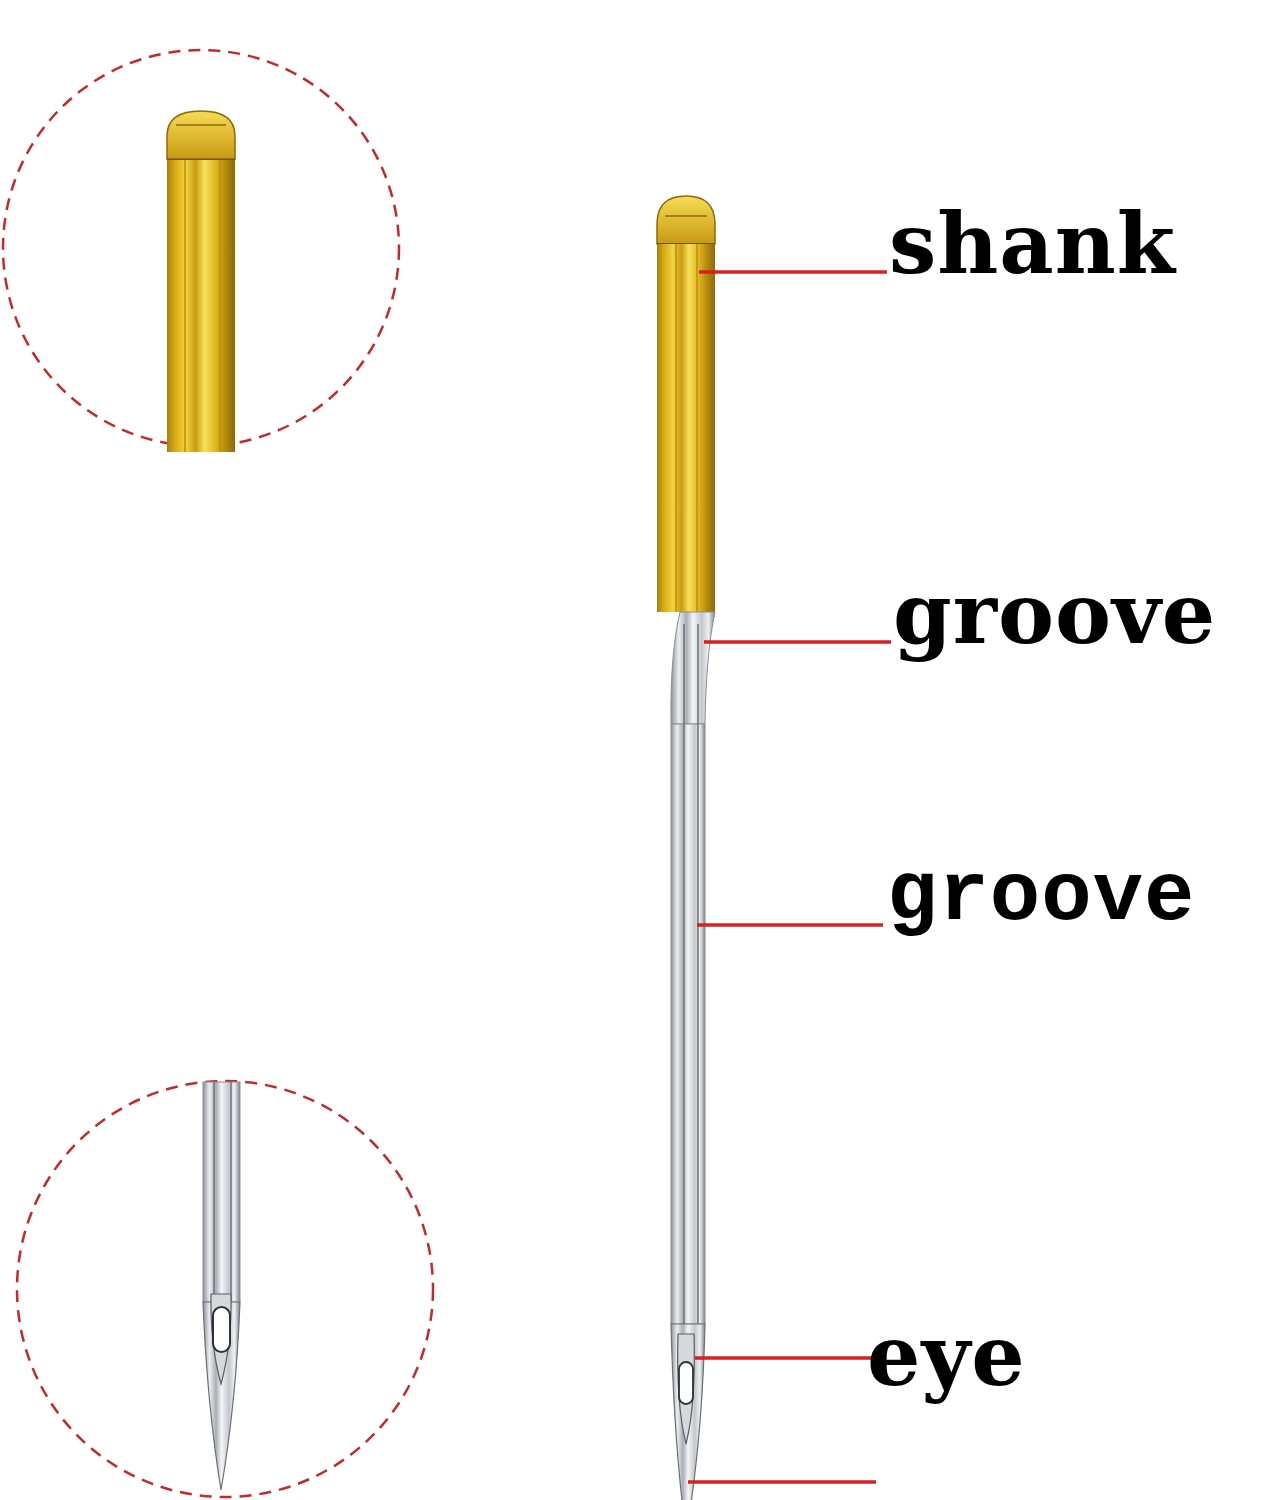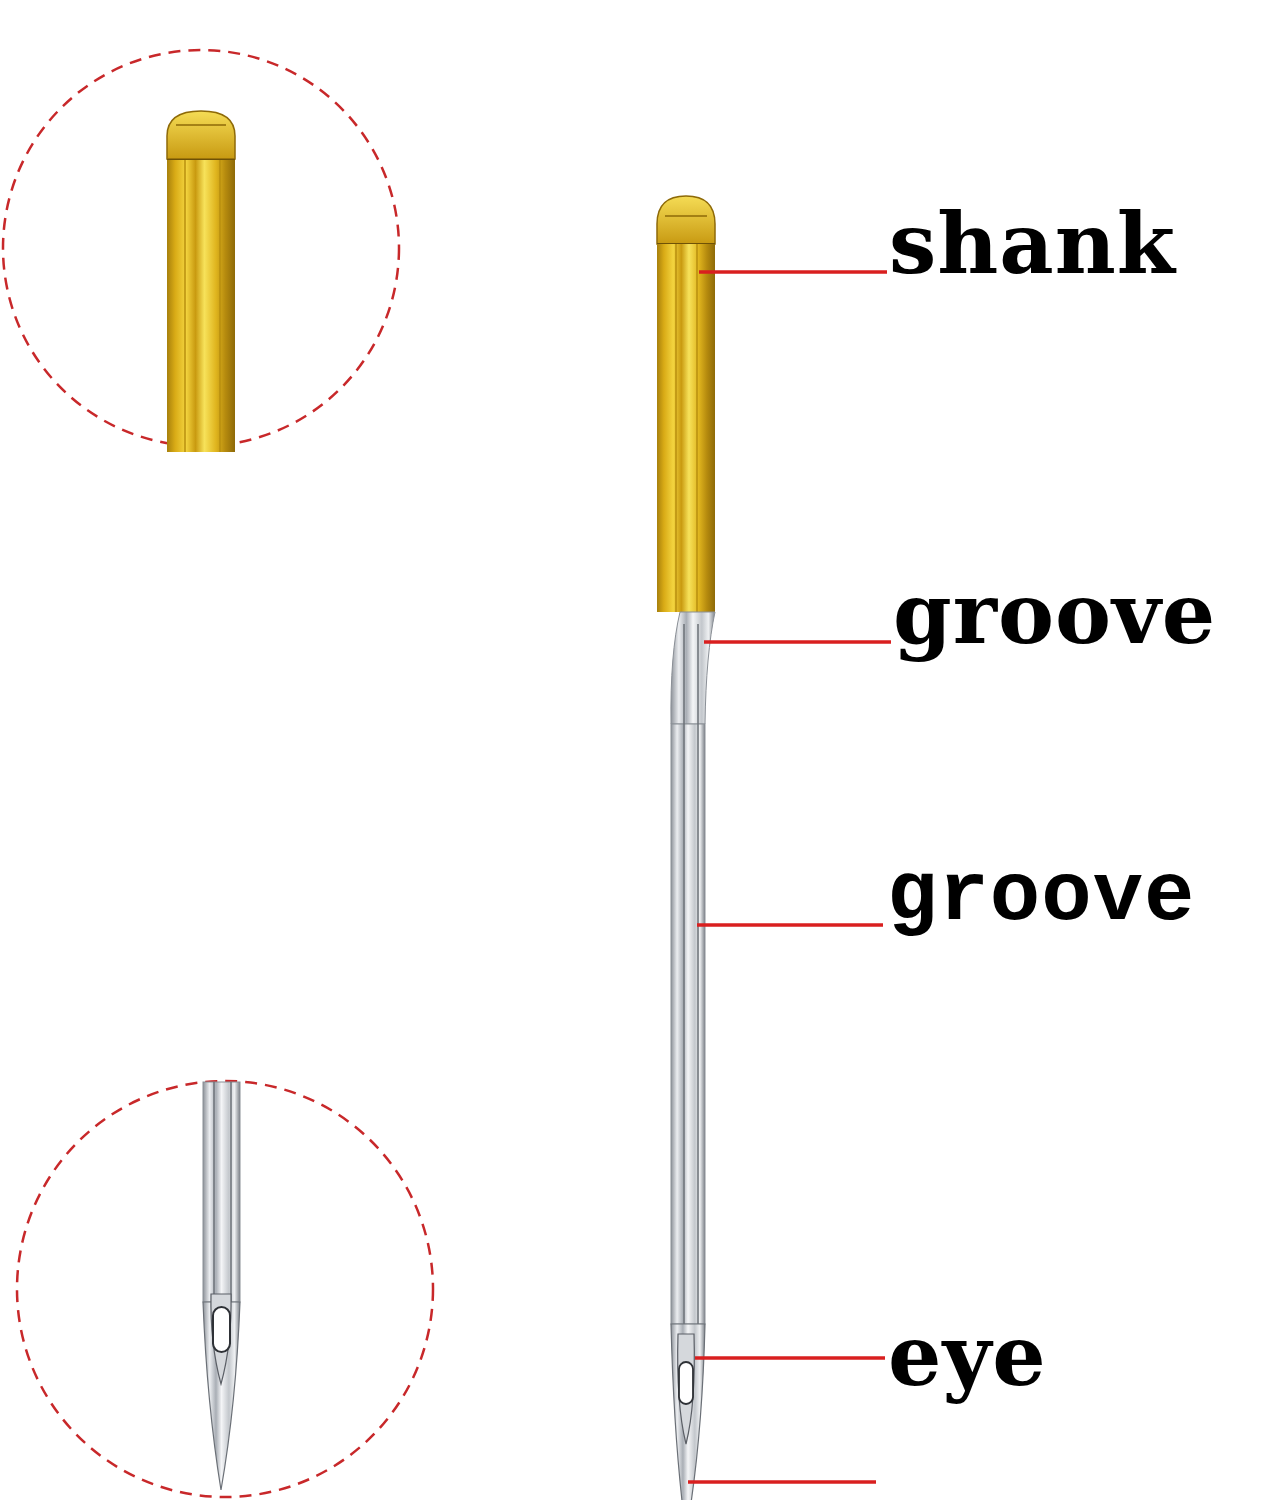--- a/index.html
+++ b/index.html
@@ -94,14 +94,14 @@
       <line x1="231" y1="1038" x2="231" y2="1258" stroke="#6b7077" stroke-width="1.5"></line>
       <path d="M203,1258 L240,1258 Q236,1360 221,1446 Q207,1360 203,1258 Z" fill="url(#steel)" stroke="#6b7077" stroke-width="1.2"></path>
       <path d="M211,1250 Q210,1300 221,1340 Q232,1300 231,1250 Z" fill="#d5d8dc" stroke="#5b5f66" stroke-width="1.2"></path>
       <rect x="213" y="1263" width="17" height="45" rx="8.5" fill="#ffffff" stroke="#2e3136" stroke-width="2"></rect>
     </g>
   </svg>
 
   <div class="label" style="left:889px; top:158px;">shank</div>
   <div class="label" style="left:893px; top:528px;">groove</div>
   <div class="label" style="left:887px; top:811px;font-family:Liberation Mono, monospace;">groove</div>
-  <div class="label" style="left:888px; top:1270px;">eye</div>
+  <div class="label" style="left:867px; top:1270px;">eye</div>
 </div>
 
 </body></html>

